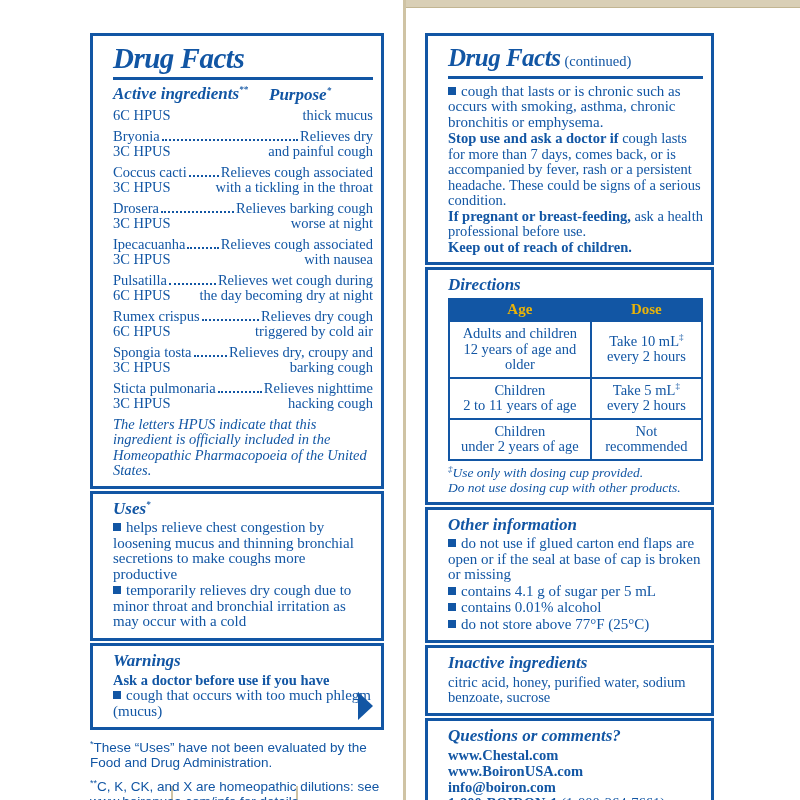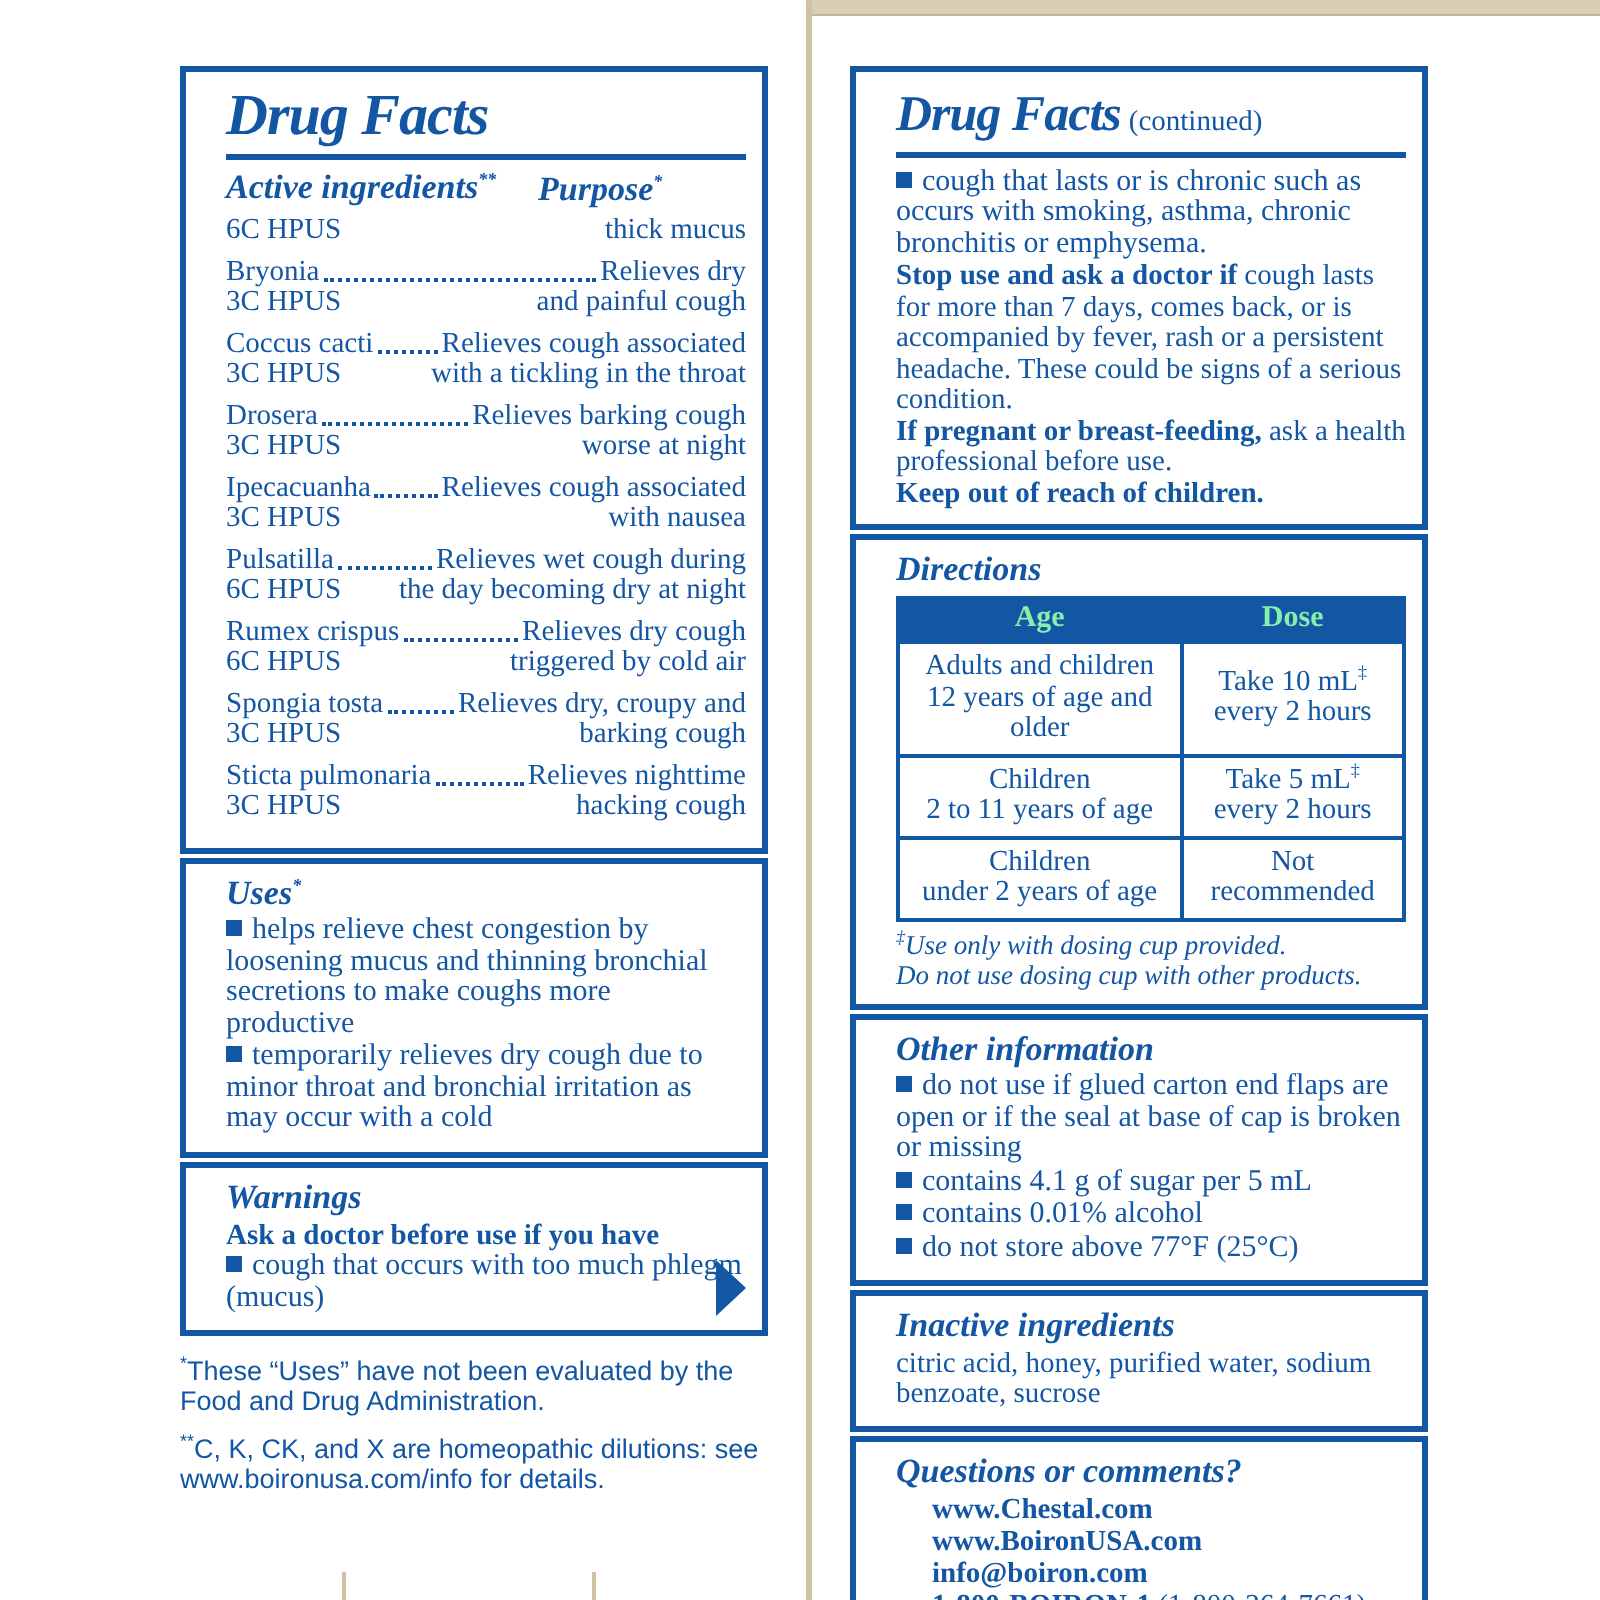--- a/index.html
+++ b/index.html
@@ -50,26 +50,26 @@
   b.run{font-weight:bold;}
 
   .warn-box{position:relative;}
   .tri{position:absolute;right:8px;bottom:7px;width:0;height:0;border-left:15px solid var(--blue);border-top:14px solid transparent;border-bottom:14px solid transparent;}
 
   .footnotes{margin-top:10px;font-size:13.5px;line-height:15px;}
   .footnotes p{margin-bottom:9px;}
   sup{font-size:9px;vertical-align:super;line-height:0;}
 
   table.dose{width:100%;border-collapse:collapse;margin-top:3px;font-size:14.5px;line-height:15.5px;}
-  table.dose th{background:var(--blue);color:#86efac;font-weight:bold;font-size:15px;padding:2px 0 3px 0;text-align:center;border:2px solid var(--blue);}
+  table.dose th{background:var(--blue);color:#eab308;font-weight:bold;font-size:15px;padding:2px 0 3px 0;text-align:center;border:2px solid var(--blue);}
   table.dose td{border:2px solid var(--blue);text-align:center;padding:4px 2px;}
   table.dose td.age{width:56%;}
   .tbl-note{font-style:italic;font-size:13.5px;line-height:15px;margin-top:4px;}
 
-  .q p{font-size:14.5px;line-height:16px;margin-left:18px;}
+  .q p{font-size:14.5px;line-height:16px;}
   .q .b{font-weight:bold;}
 </style>
 </head>
 <body>
 
 <div class="fold-line"></div>
 <div class="top-strip"></div>
 <div class="tick t1"></div>
 <div class="tick t2"></div>
 
@@ -172,20 +172,21 @@
           <span class="nm">Sticta pulmonaria</span>
           <span class="leader"></span>
           <span class="pp">Relieves nighttime</span>
         </div>
       <div class="l2">
           <span class="dil">3C HPUS</span>
           <span class="pp2">hacking cough</span>
         </div>
     </div>
 
+    <div class="note-italic">The letters HPUS indicate that this ingredient is officially included in the Homeopathic Pharmacopoeia of the United States.</div>
   </div>
 
   <div class="box">
     <div class="sec-h"><span>Uses</span><sup>*</sup></div>
     <p class="bullet"><span class="sq"></span><span>helps relieve chest congestion by loosening mucus and thinning bronchial secretions to make coughs more productive</span></p>
     <p class="bullet"><span class="sq"></span><span>temporarily relieves dry cough due to minor throat and bronchial irritation as may occur with a cold</span></p>
   </div>
 
   <div class="box warn-box">
     <div class="sec-h">Warnings</div>

